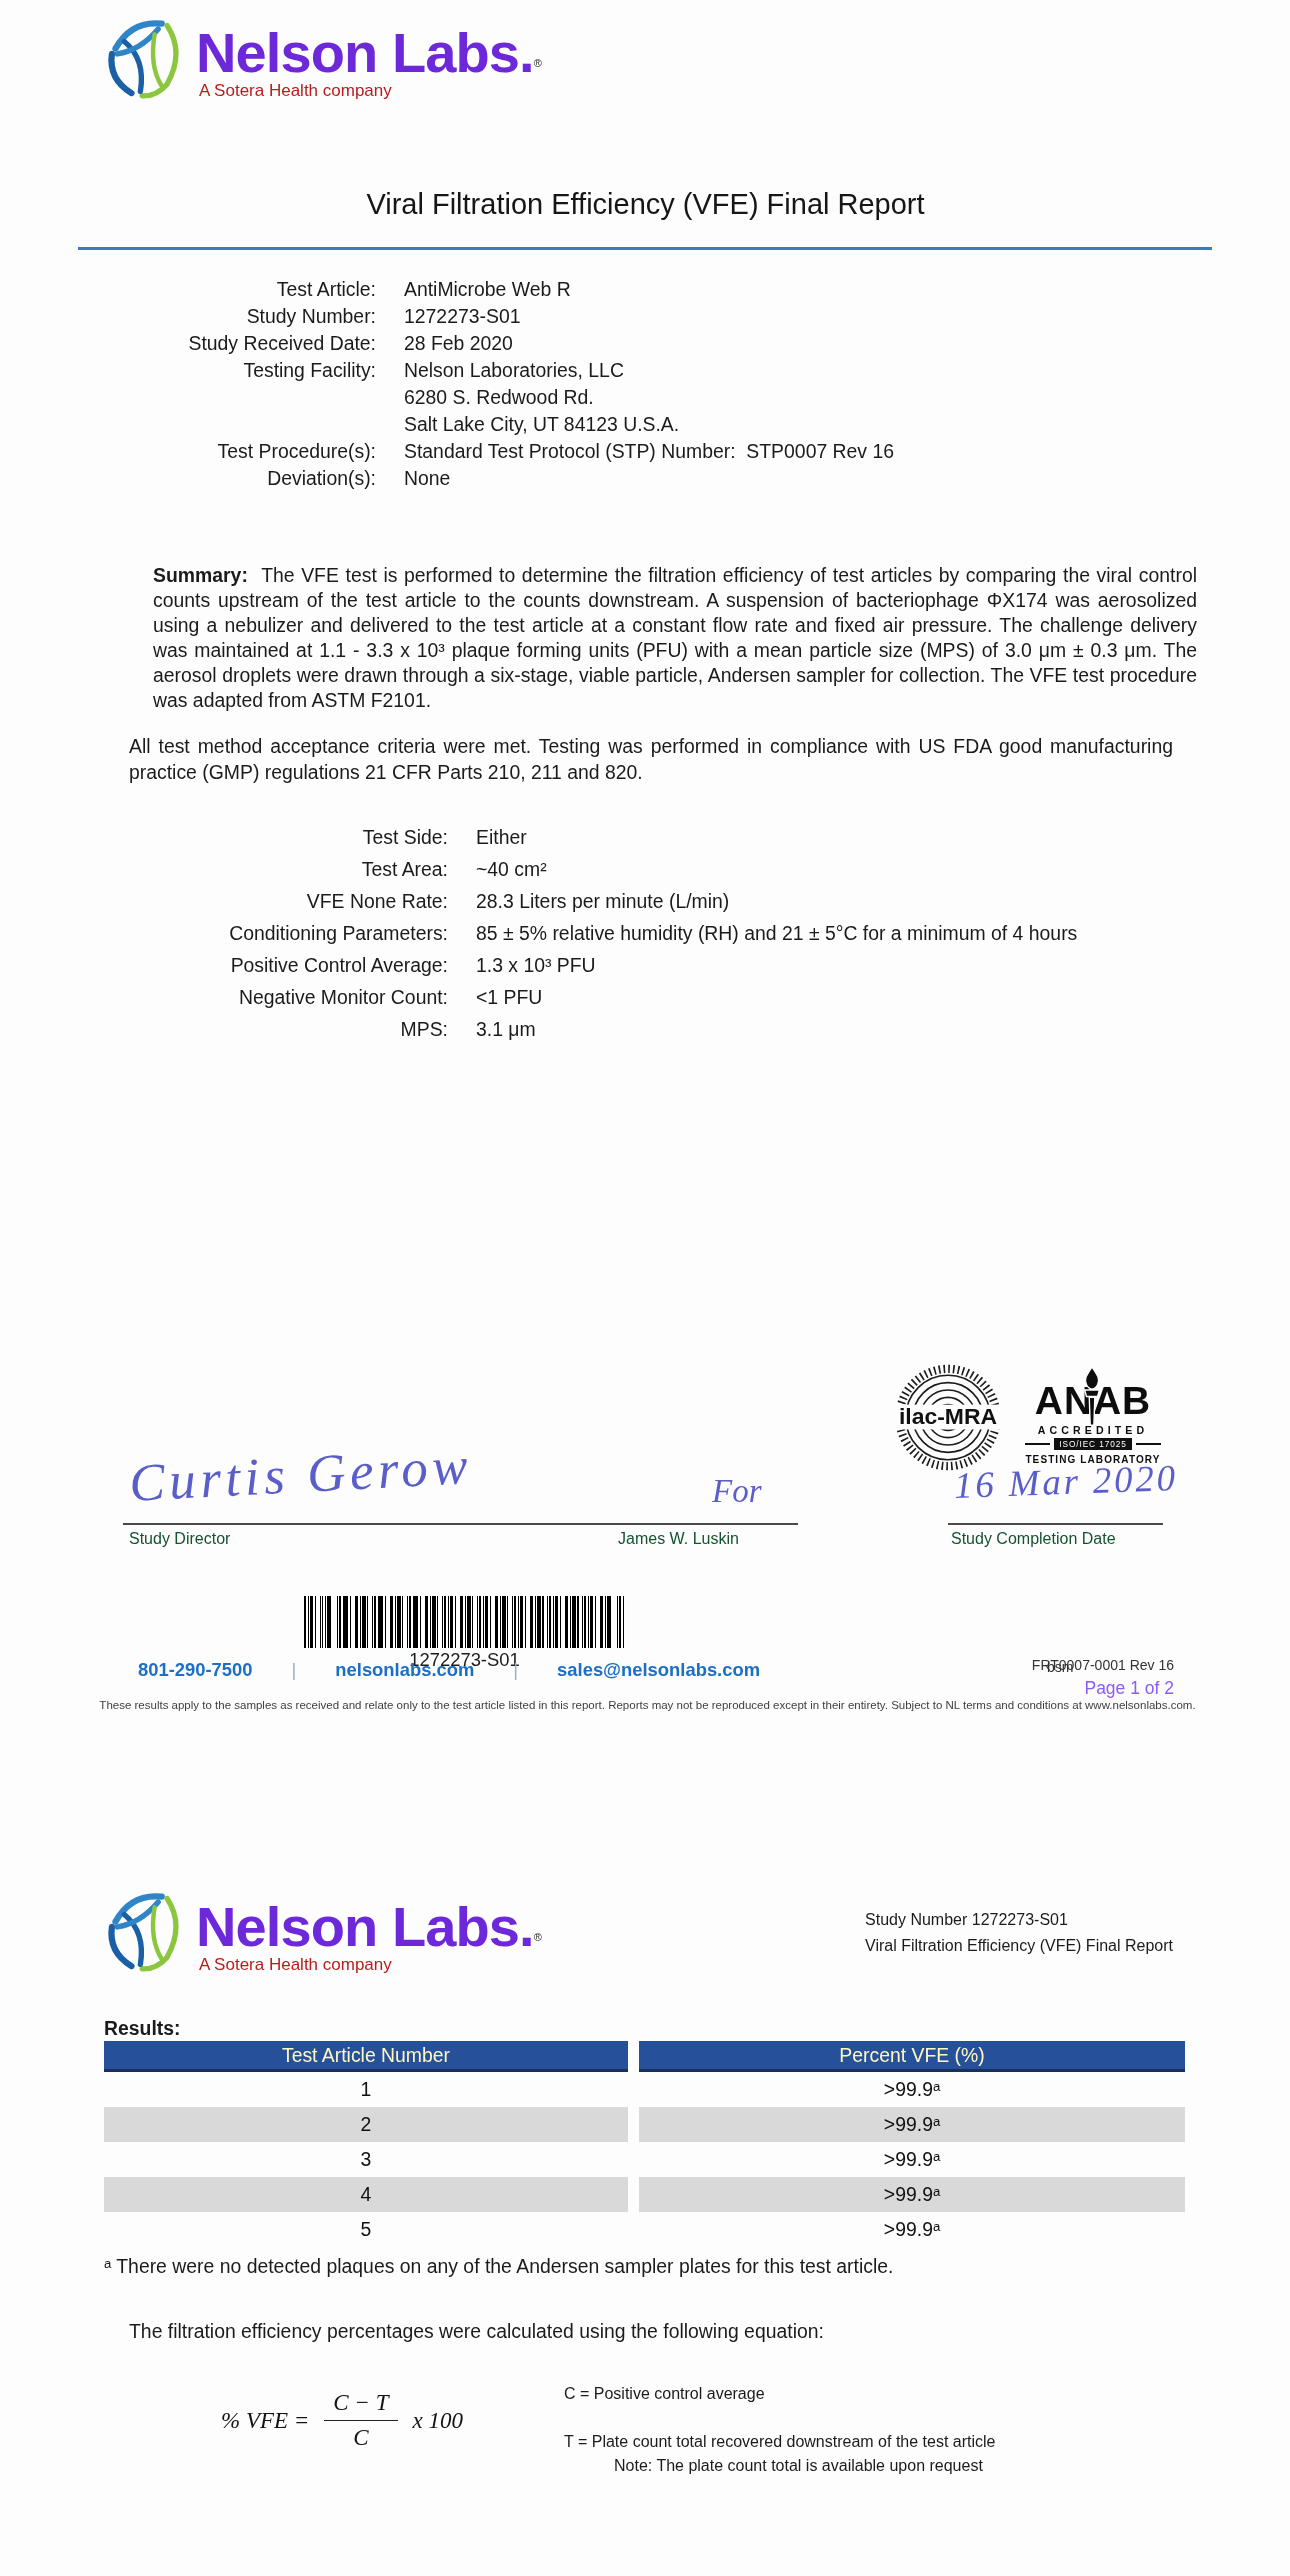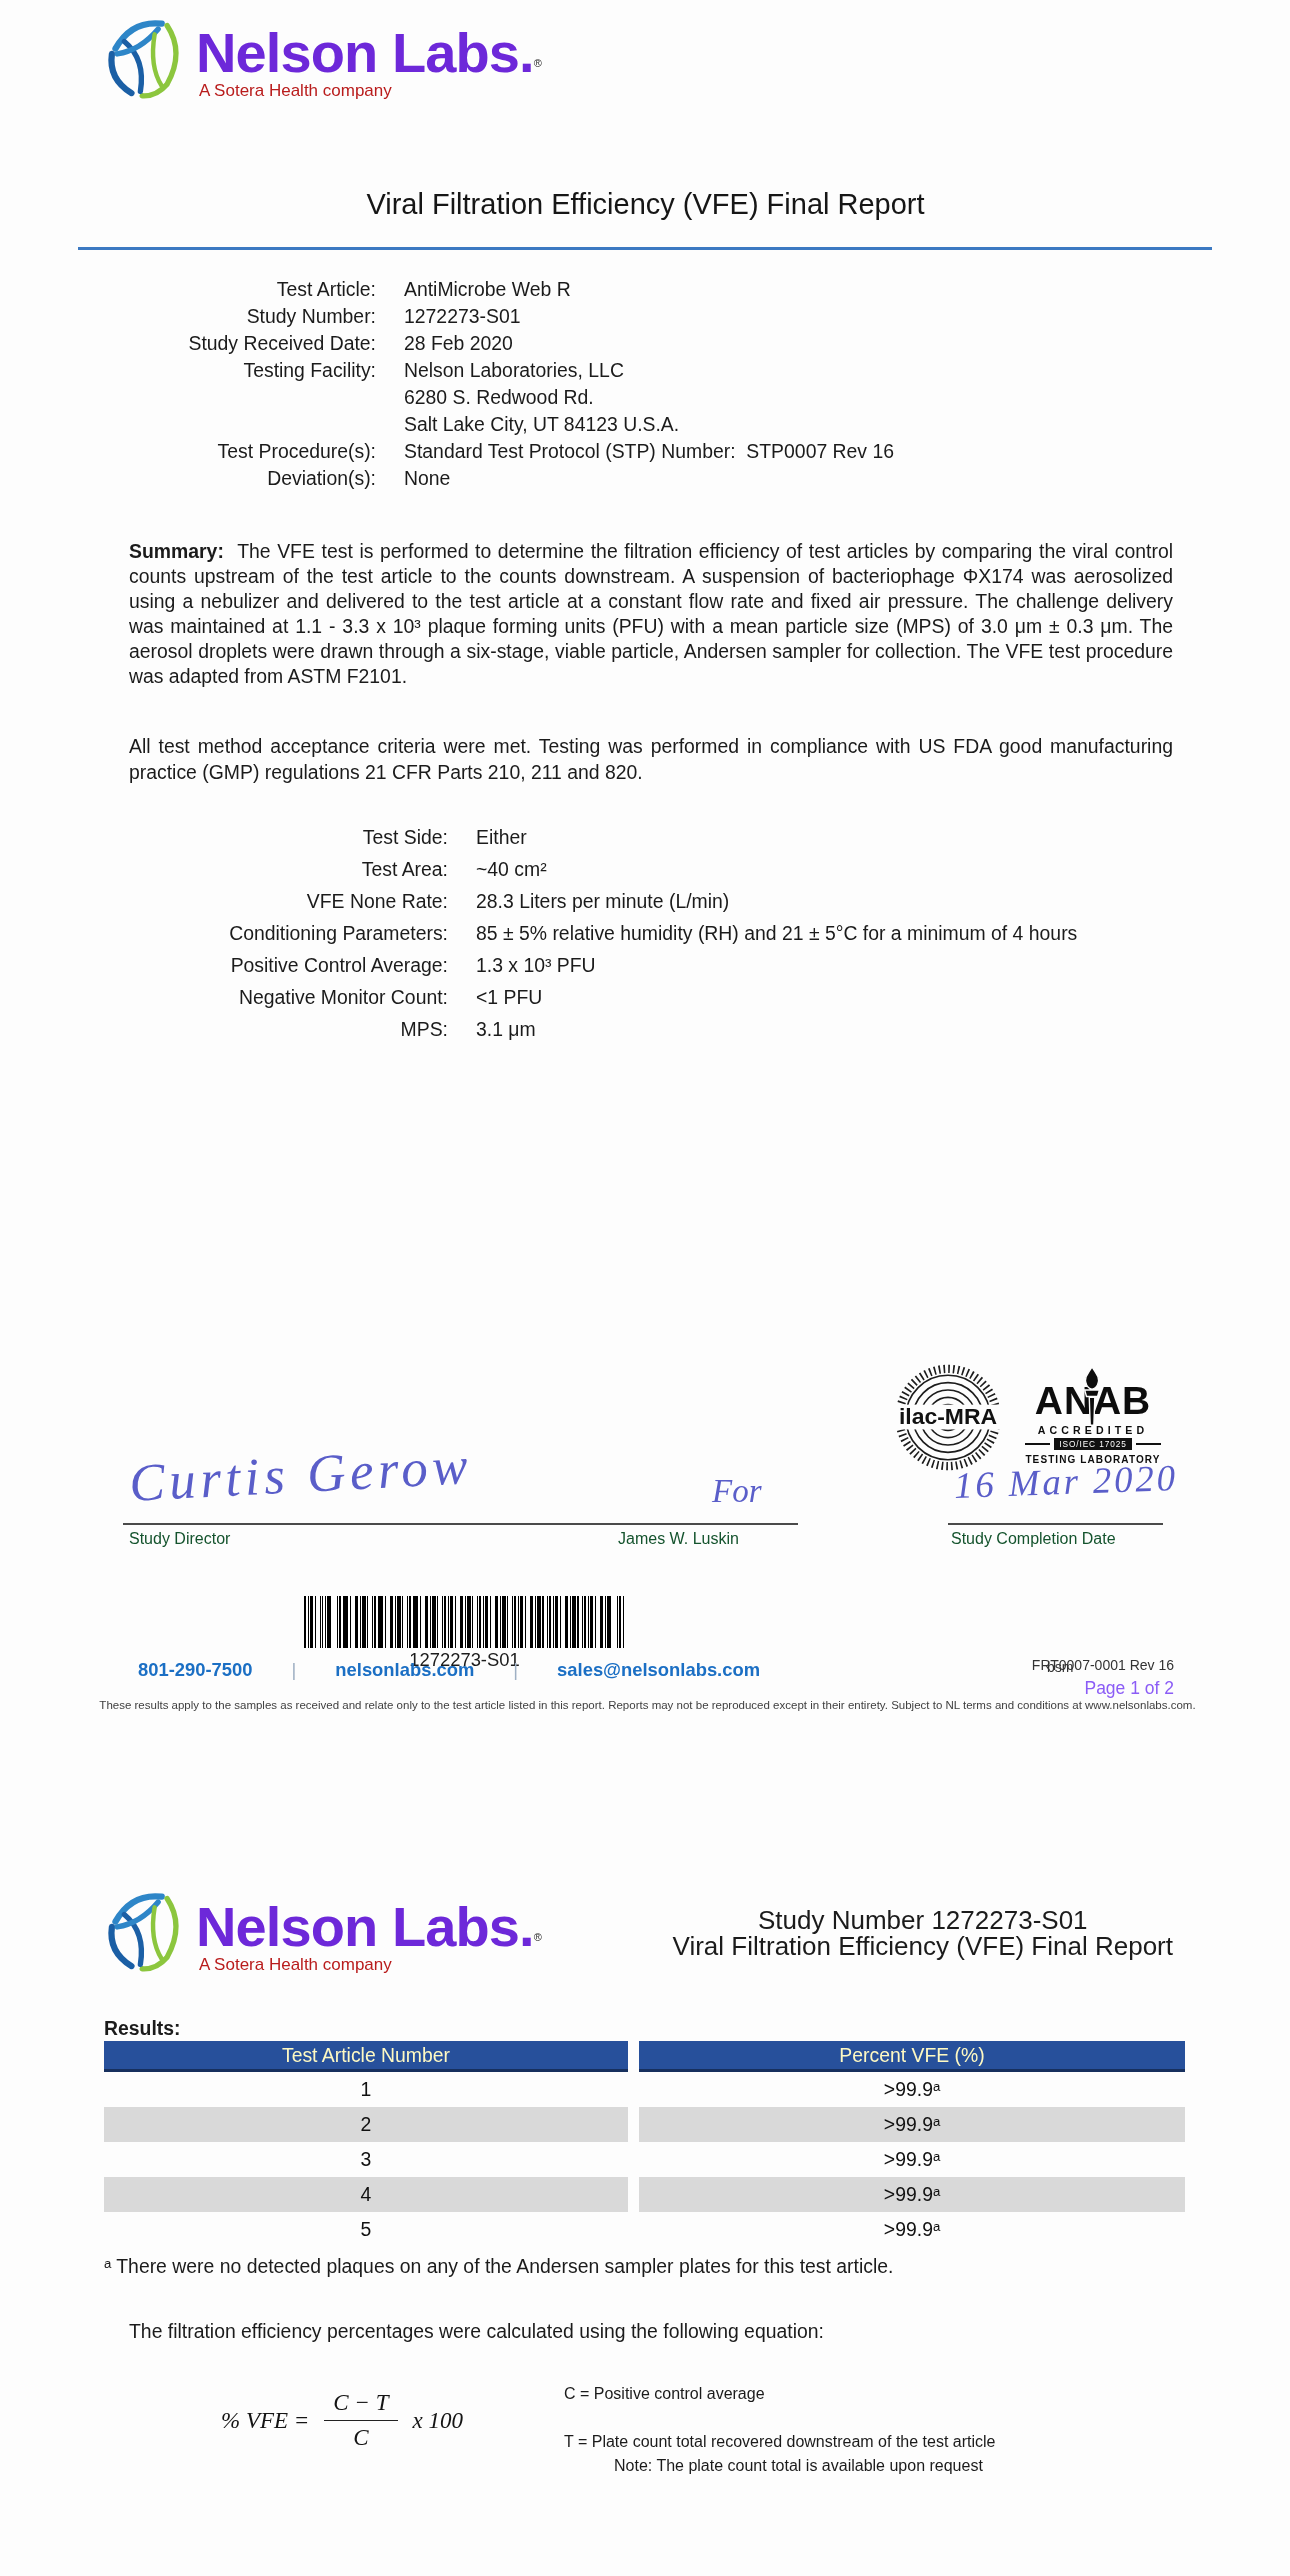--- a/index.html
+++ b/index.html
@@ -26,21 +26,21 @@
            font-size:29px; font-weight:400; color:#161616; }
   .rule { position:absolute; left:78px; top:247px; width:1134px; height:2.8px; background:#3c79c2; }
 
   .kv { position:absolute; display:grid; column-gap:28px; font-size:19.4px; }
   .kv .k { text-align:right; white-space:pre; }
   .kv .v { text-align:left; white-space:pre-wrap; }
   .info  { left:92px; top:276px;  grid-template-columns:284px auto; line-height:27px; }
   .params{ left:138px; top:821px;  grid-template-columns:310px auto; line-height:32px; }
 
   .para { position:absolute; left:129px; width:1044px; font-size:19.4px; text-align:justify; color:#1b1b1b; }
-  .summary    { top:539px; line-height:25px; }
+  .summary    { top:563px; line-height:25px;margin-left:24px; }
   .compliance { top:733px; line-height:26px; }
 
   
   .ilac { position:absolute; left:892px; top:1363px; }
   .anab { position:absolute; left:1025px; top:1381px; width:136px; text-align:center; color:#0d0d0d; }
   .anab-word { position:relative; font-size:39px; font-weight:900; letter-spacing:0.9px; line-height:1;
                font-stretch:condensed; }
   .torch { position:absolute; left:50%; top:-14.8px; transform:translateX(-54%); }
   .anab-accredited { font-size:10.6px; font-weight:bold; letter-spacing:4.1px; margin-top:3.7px; }
   .anab-iso-row { display:flex; align-items:center; gap:3.7px; margin-top:2.8px; }
@@ -69,21 +69,21 @@
               font-size:18.4px; font-weight:bold; }
   .contact-link { color:#1b6fc4; cursor:pointer; }
   .contact-sep { color:#9fb0c4; font-weight:normal; }
   .initials { position:absolute; left:1047px; top:1659px; font-size:14px; color:#333; }
   .form-id  { position:absolute; right:117px; top:1657px; font-size:14px; color:#333; }
   .page-num { position:absolute; right:117px; top:1678px; font-size:17.5px; color:#8b5cf6; }
   .fine-print { position:absolute; left:69px; top:1699px; width:1157px; text-align:center;
                 font-size:11.5px; color:#3f3f3f; }
 
   
-  .p2-header { position:absolute; right:118px; top:1907px; text-align:center; font-size:26px; line-height:26px; }
+  .p2-header { position:absolute; right:118px; top:1907px; text-align:left; font-size:16px; line-height:26px; }
   .results-label { position:absolute; left:104px; top:2017px; font-size:19.4px; font-weight:bold; }
   .vfe-table { position:absolute; left:104px; top:2041px; width:1081px; }
   .t-row { display:flex; gap:11px; }
   .t-cell { display:flex; align-items:center; justify-content:center; font-size:19.4px; }
   .c1 { width:524px; } .c2 { width:546px; }
   .t-head .t-cell { height:31px; background:#27509b; color:#fef9c3; border-bottom:3.7px solid #17305e; }
   .t-body .t-cell { height:35px; background:#fdfdfd; color:#111; }
   .t-body .alt .t-cell { background:#d9d9d9; }
   .footnote { position:absolute; left:104px; top:2255px; font-size:19.4px; }
   .eq-intro { position:absolute; left:129px; top:2320px; font-size:19.4px; }

